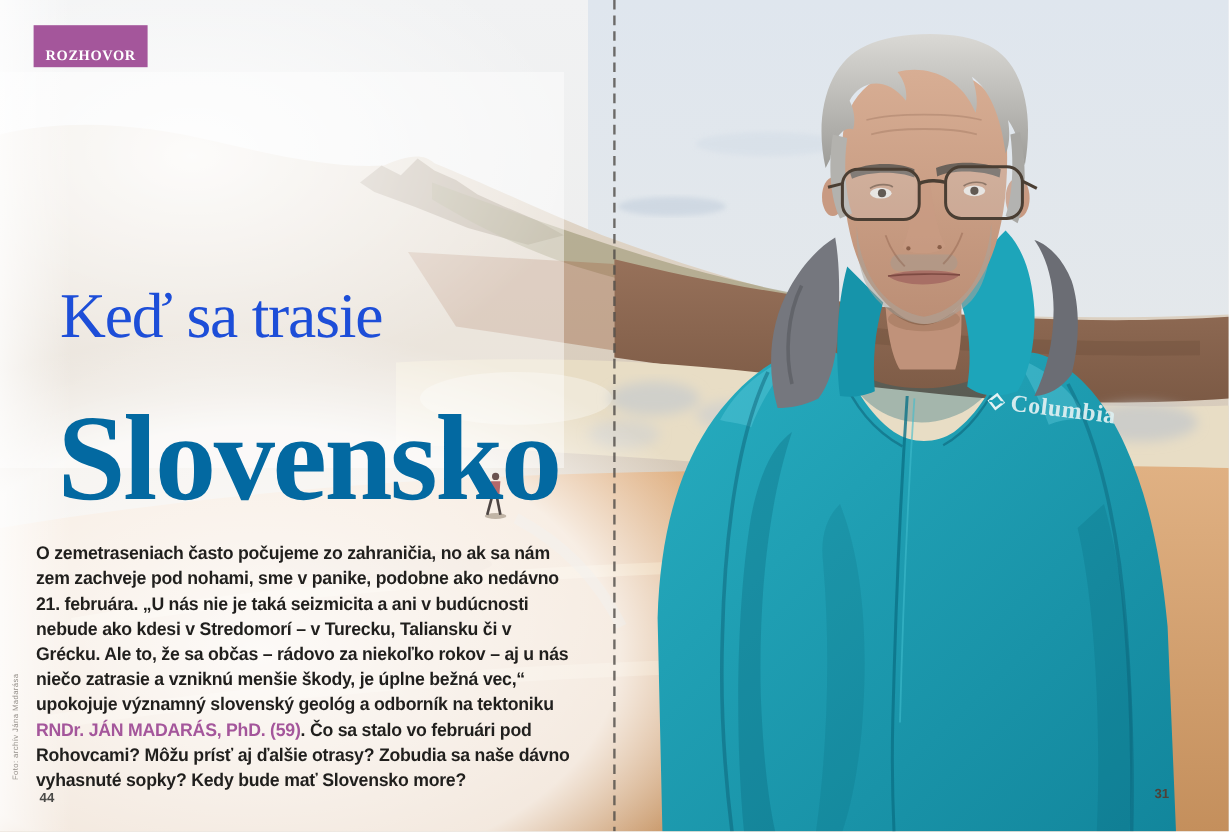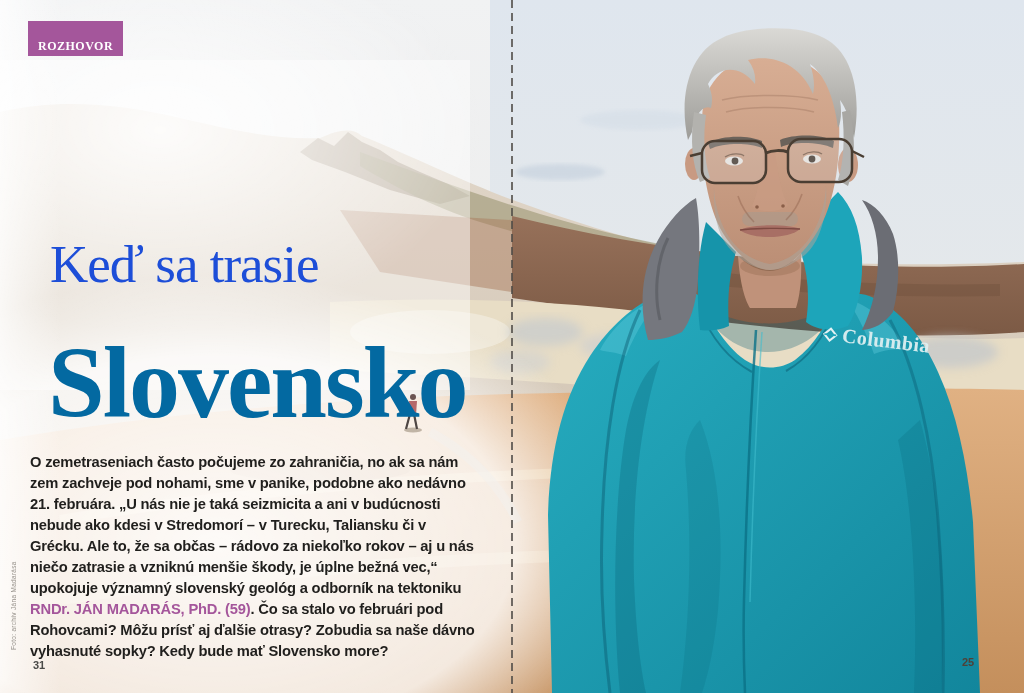--- a/index.html
+++ b/index.html
@@ -240,15 +240,15 @@
 
   <div class="badge">ROZHOVOR</div>
 
   <div class="title1">Keď sa trasie</div>
   <div class="title2">Slovensko</div>
 
   <p class="lead"><span>O zemetraseniach často počujeme zo zahraničia, no ak sa nám zem zachveje pod nohami, sme v panike, podobne ako nedávno 21. februára. „U nás nie je taká seizmicita a ani v budúcnosti nebude ako kdesi v Stredomorí – v Turecku, Taliansku či v Grécku. Ale to, že sa občas – rádovo za niekoľko rokov – aj u nás niečo zatrasie a vzniknú menšie škody, je úplne bežná vec,“ upokojuje významný slovenský geológ a odborník na tektoniku </span><span class="hl">RNDr. JÁN MADARÁS, PhD. (59)</span><span>. Čo sa stalo vo februári pod Rohovcami? Môžu prísť aj ďalšie otrasy? Zobudia sa naše dávno vyhasnuté sopky? Kedy bude mať Slovensko more?</span></p>
 
   <div class="credit">Foto: archív Jána Madarása</div>
 
-  <div class="pageno left">31</div>
-  <div class="pageno right">25</div>
+  <div class="pageno left">44</div>
+  <div class="pageno right">31</div>
 </div>
 
 </body></html>

